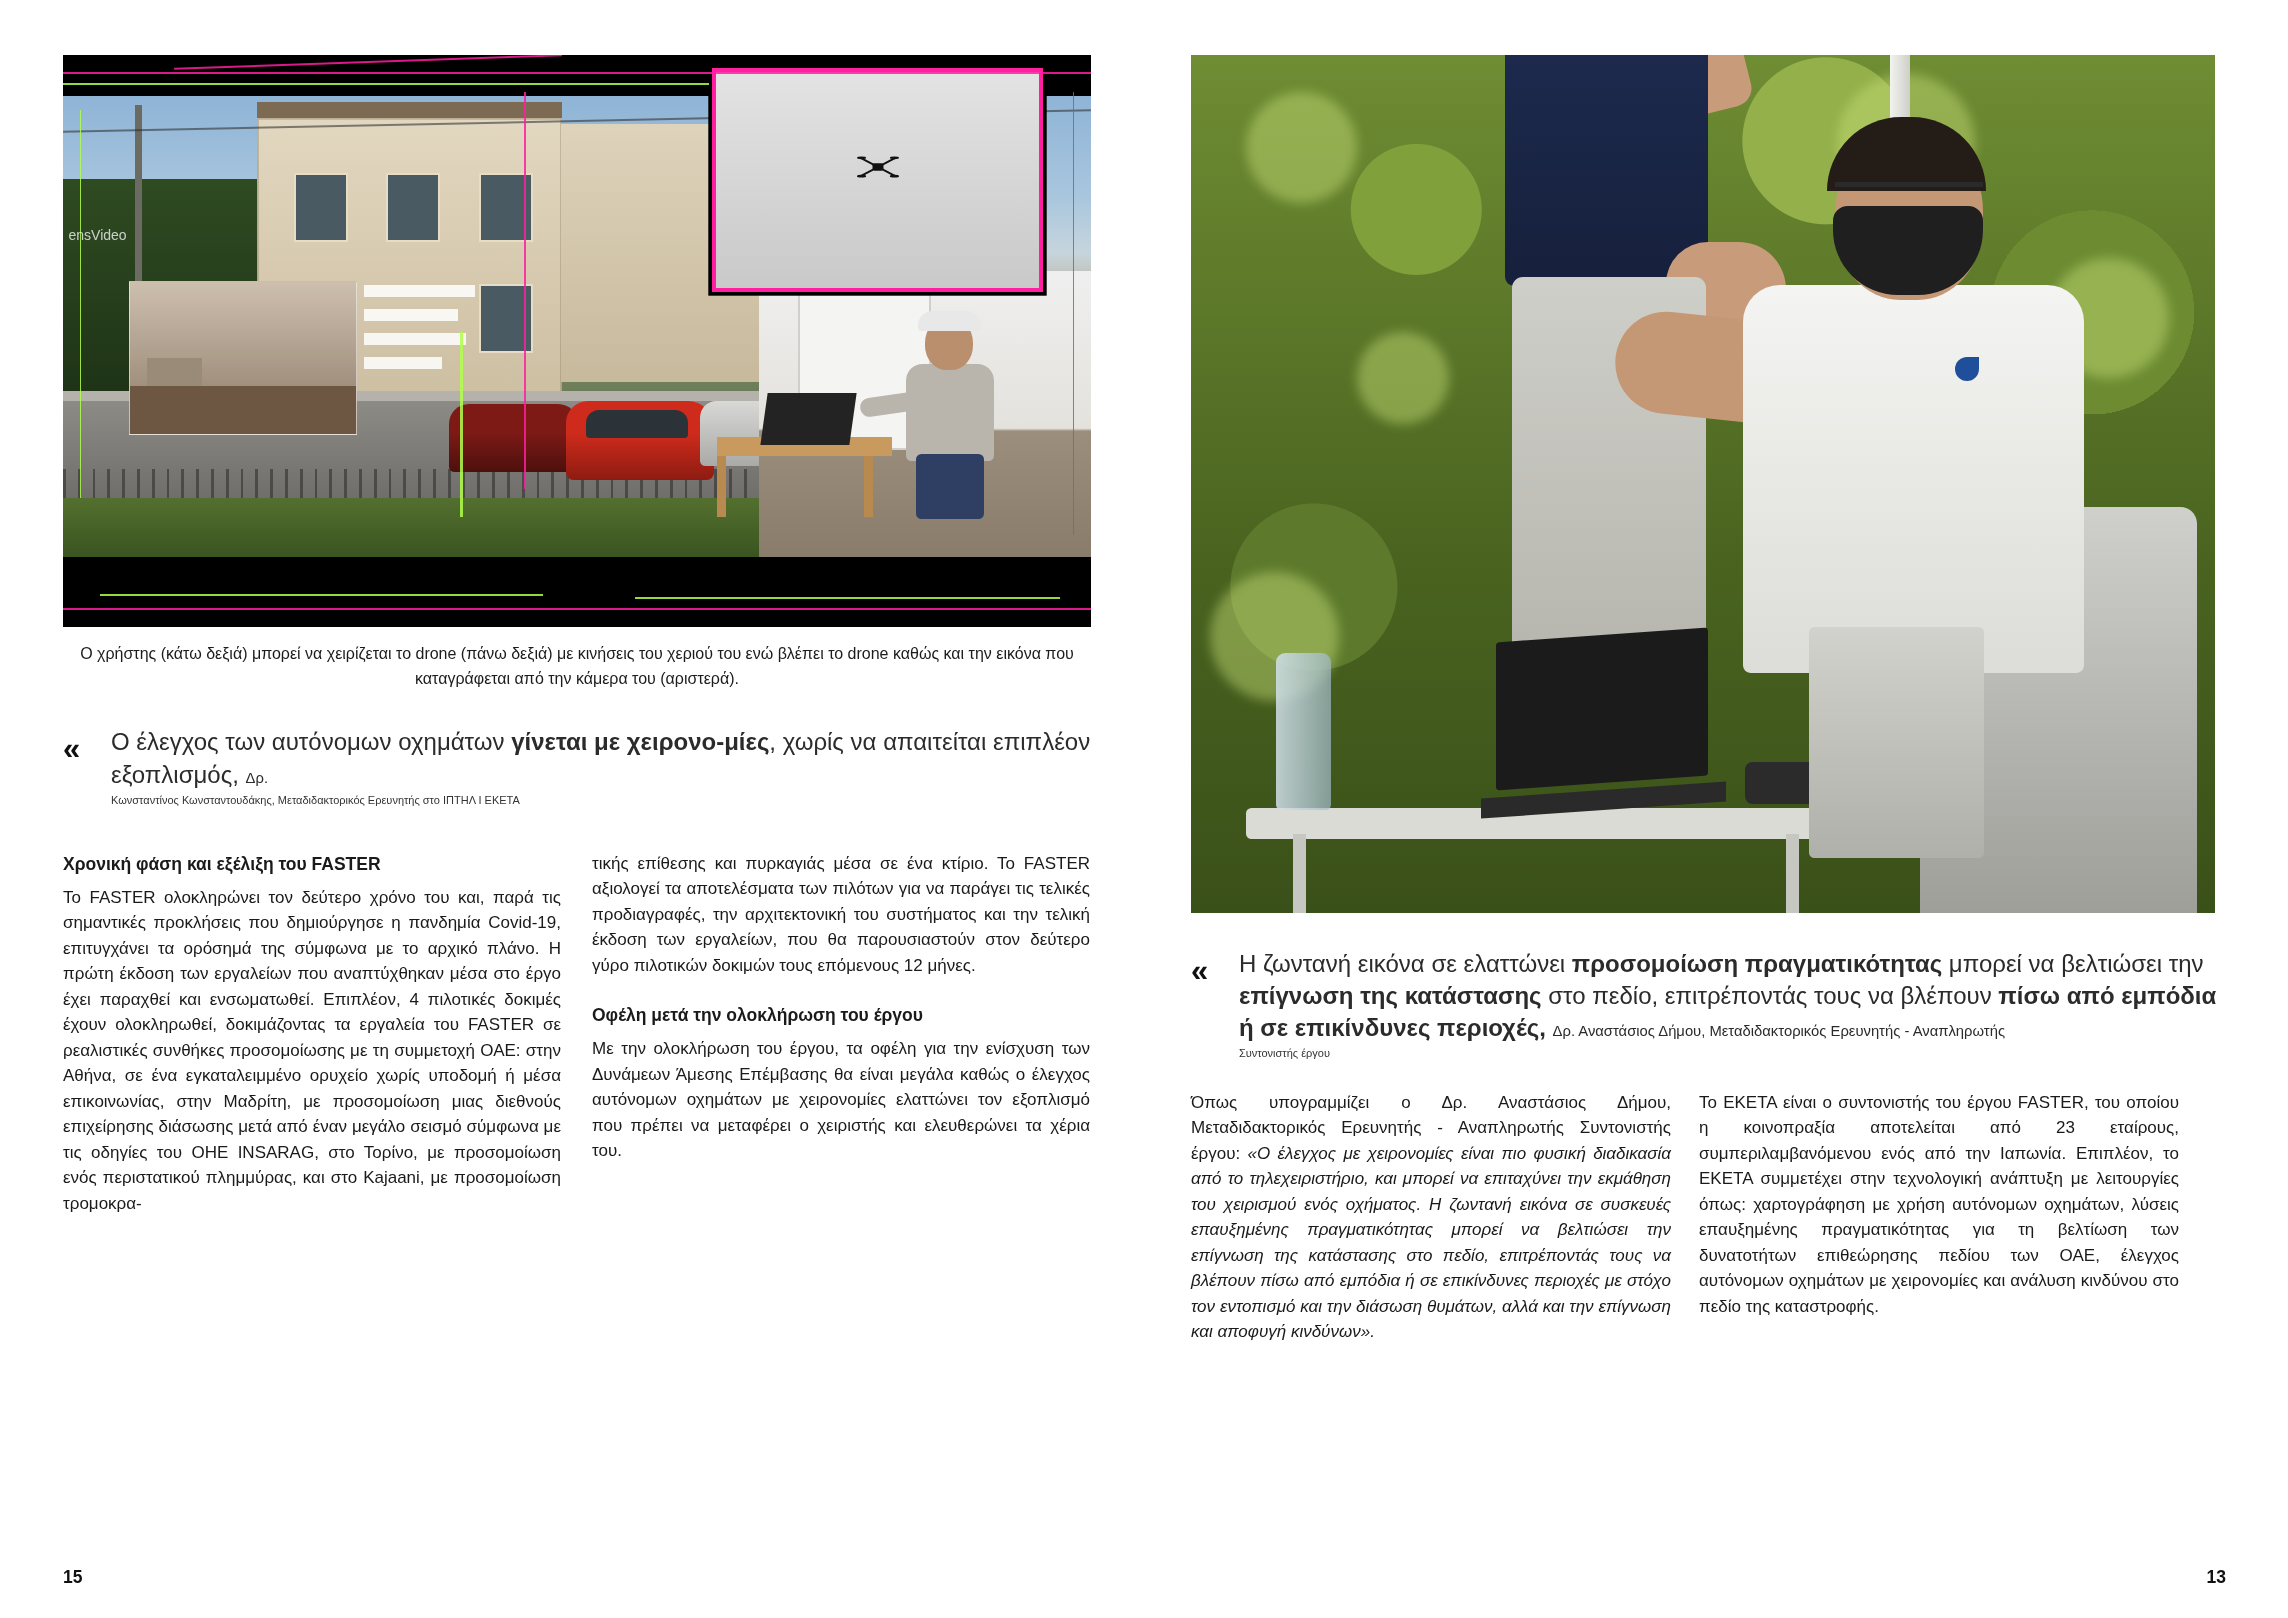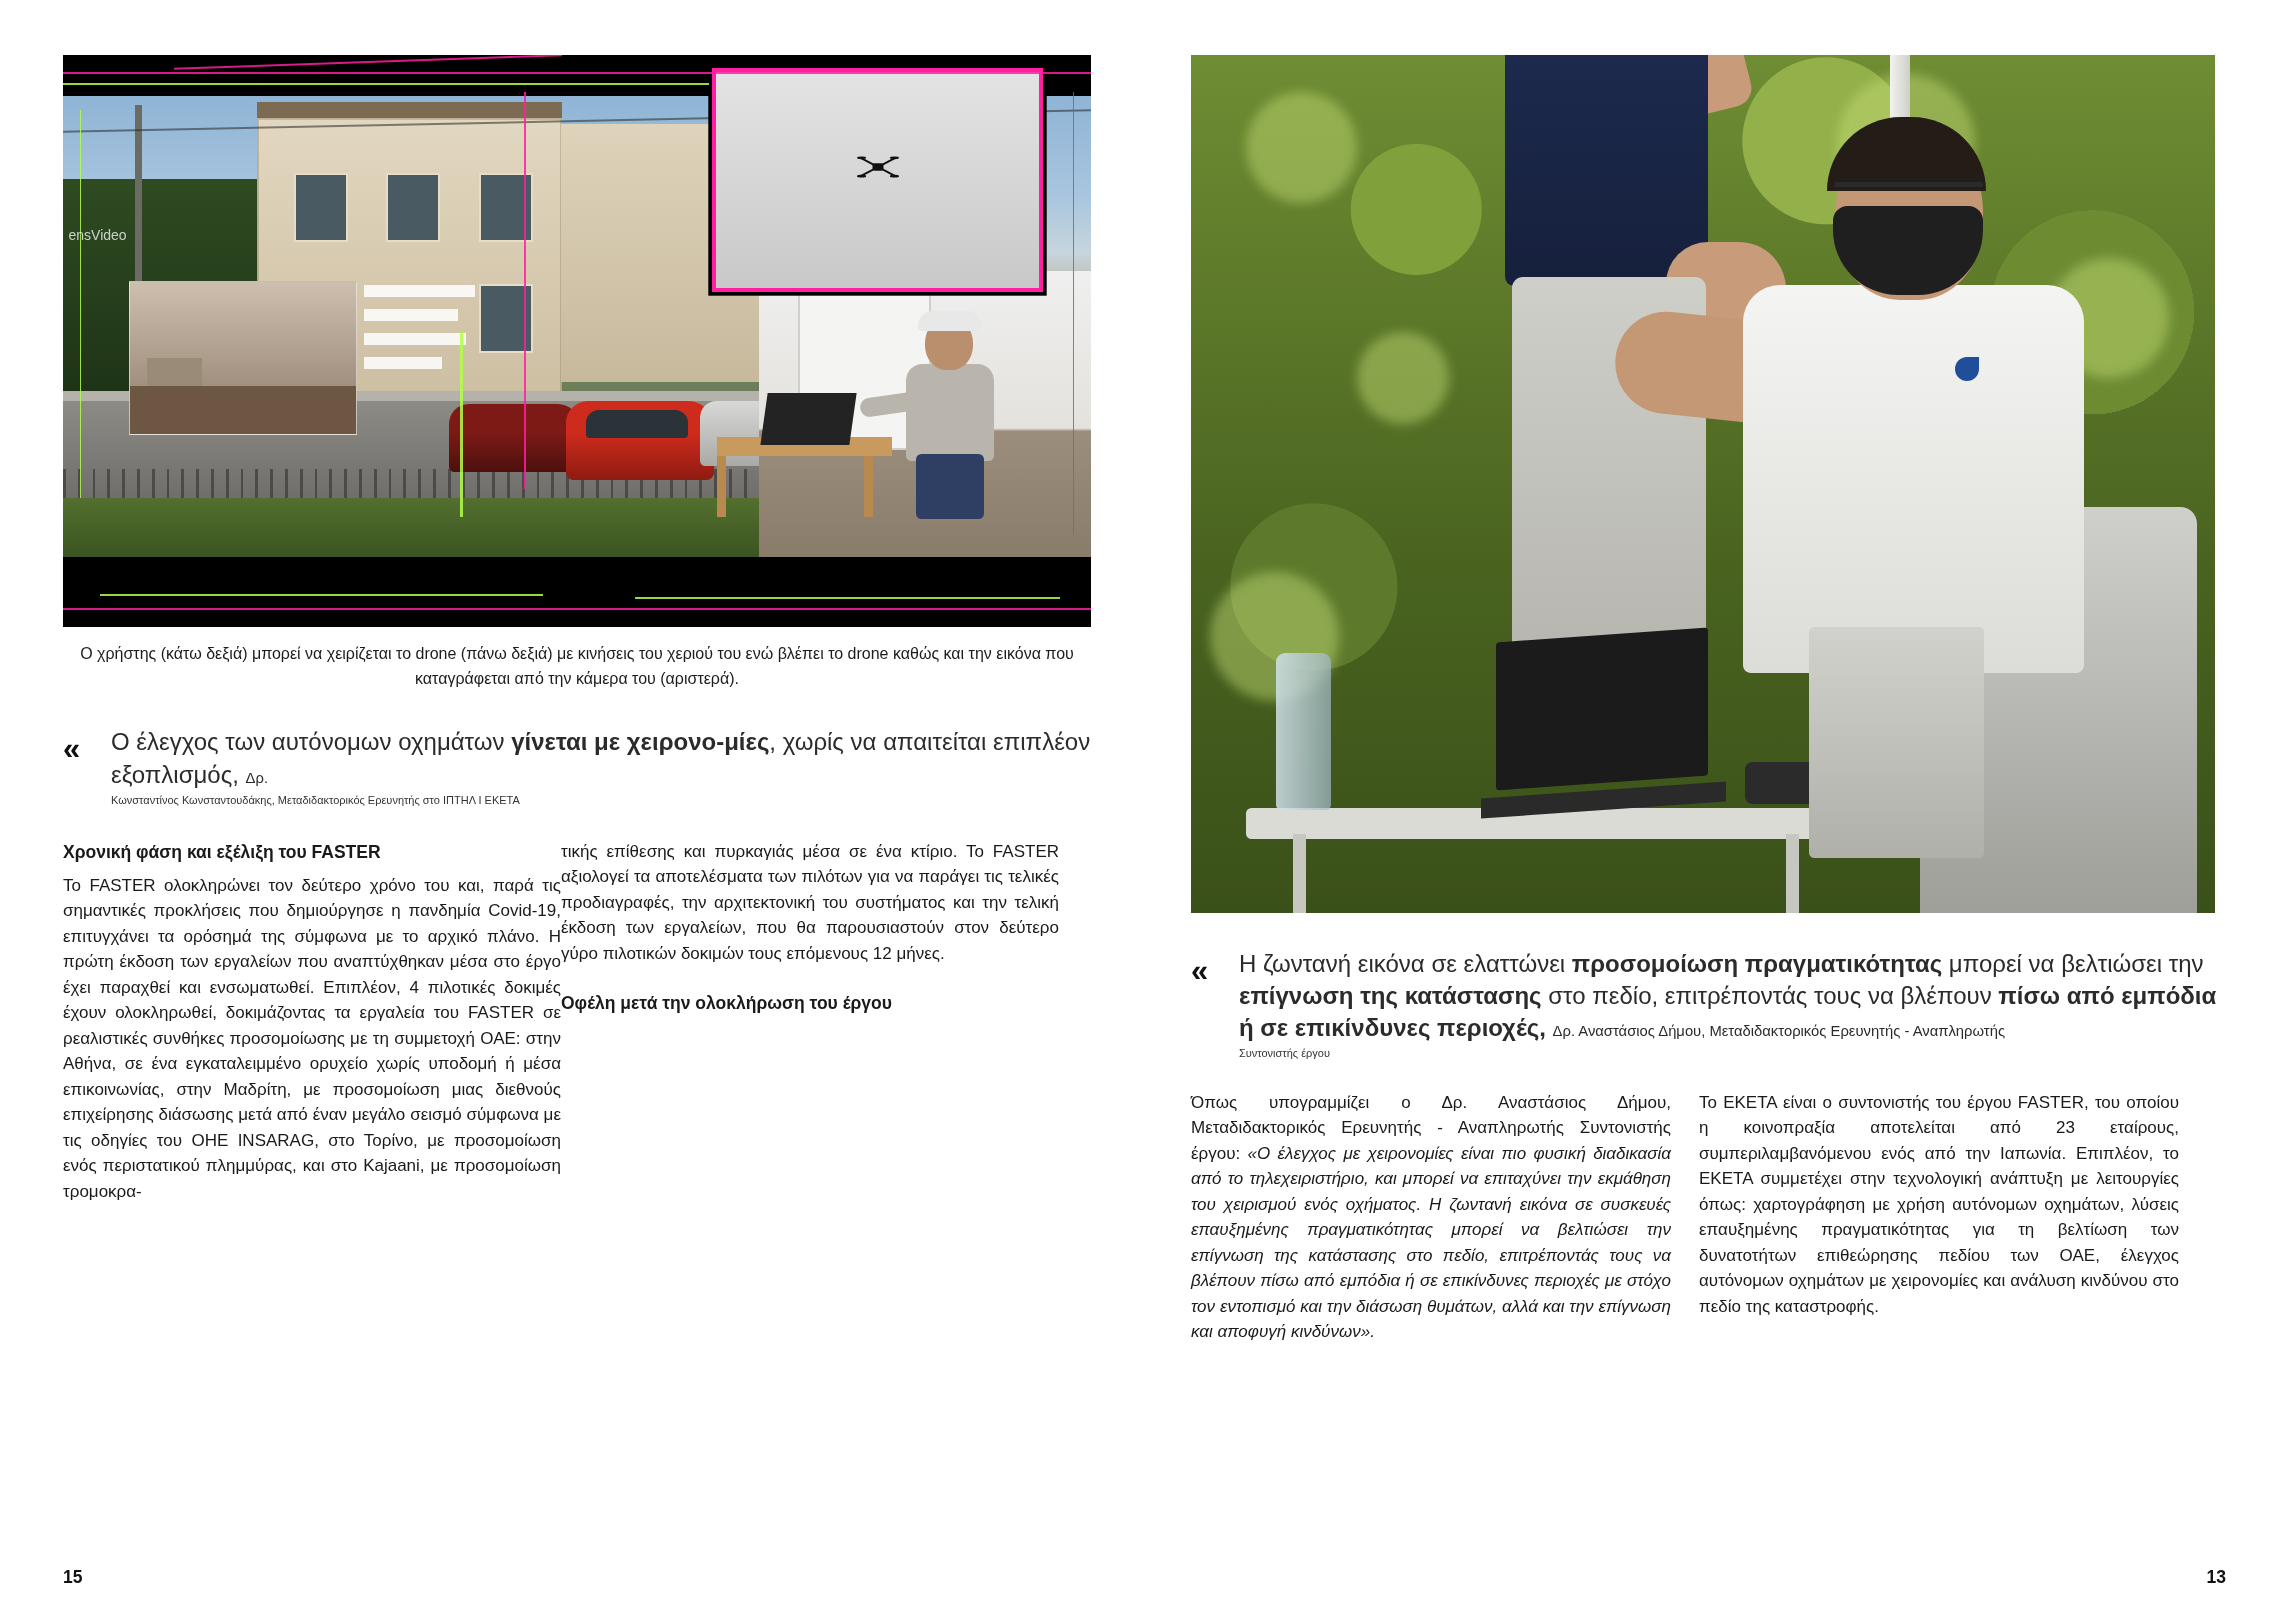--- a/index.html
+++ b/index.html
@@ -257,21 +257,22 @@
     color: #333;
     margin-top: 1.8px;
   }
   .pullquote .attrib-inline {
     font-size: 14.8px;
   }
 
   
   .cols {
     display: flex;
-    margin-top: 31px;
+    gap: 31px;
+    margin-top: 43px;
   }
   .col {
     width: 498px;
     font-size: 17px;
     line-height: 1.5;
     text-align: justify;
     hyphens: auto;
   }
   .col h3 {
     font-size: 17.5px;
@@ -508,20 +509,21 @@
     </div>
 
     <div class="cols">
       <div class="col">
         <h3>Χρονική φάση και εξέλιξη του FASTER</h3>
         <p>Το FASTER ολοκληρώνει τον δεύτερο χρόνο του και, παρά τις σημαντικές προκλήσεις που δημιούργησε η πανδημία Covid-19, επιτυγχάνει τα ορόσημά της σύμφωνα με το αρχικό πλάνο. Η πρώτη έκδοση των εργαλείων που αναπτύχθηκαν μέσα στο έργο έχει παραχθεί και ενσωματωθεί. Επιπλέον, 4 πιλοτικές δοκιμές έχουν ολοκληρωθεί, δοκιμάζοντας τα εργαλεία του FASTER σε ρεαλιστικές συνθήκες προσομοίωσης με τη συμμετοχή ΟΑΕ: στην Αθήνα, σε ένα εγκαταλειμμένο ορυχείο χωρίς υποδομή ή μέσα επικοινωνίας, στην Μαδρίτη, με προσομοίωση μιας διεθνούς επιχείρησης διάσωσης μετά από έναν μεγάλο σεισμό σύμφωνα με τις οδηγίες του ΟΗΕ INSARAG, στο Τορίνο, με προσομοίωση ενός περιστατικού πλημμύρας, και στο Kajaani, με προσομοίωση τρομοκρα-</p>
       </div>
       <div class="col">
         <p>τικής επίθεσης και πυρκαγιάς μέσα σε ένα κτίριο. Το FASTER αξιολογεί τα αποτελέσματα των πιλότων για να παράγει τις τελικές προδιαγραφές, την αρχιτεκτονική του συστήματος και την τελική έκδοση των εργαλείων, που θα παρουσιαστούν στον δεύτερο γύρο πιλοτικών δοκιμών τους επόμενους 12 μήνες.</p>
         <h3 class="spaced">Οφέλη μετά την ολοκλήρωση του έργου</h3>
+        <p>Με την ολοκλήρωση του έργου, τα οφέλη για την ενίσχυση των Δυνάμεων Άμεσης Επέμβασης θα είναι μεγάλα καθώς ο έλεγχος αυτόνομων οχημάτων με χειρονομίες ελαττώνει τον εξοπλισμό που πρέπει να μεταφέρει ο χειριστής και ελευθερώνει τα χέρια του.</p>
       </div>
     </div>
 
     <div class="pagenum pagenum-left">15</div>
   </div>
 
   <div class="page page-right">
 
     <div class="hero-right">
       <div class="bokeh" style="left:55px;top:37px;width:111px;height:111px;"></div>

